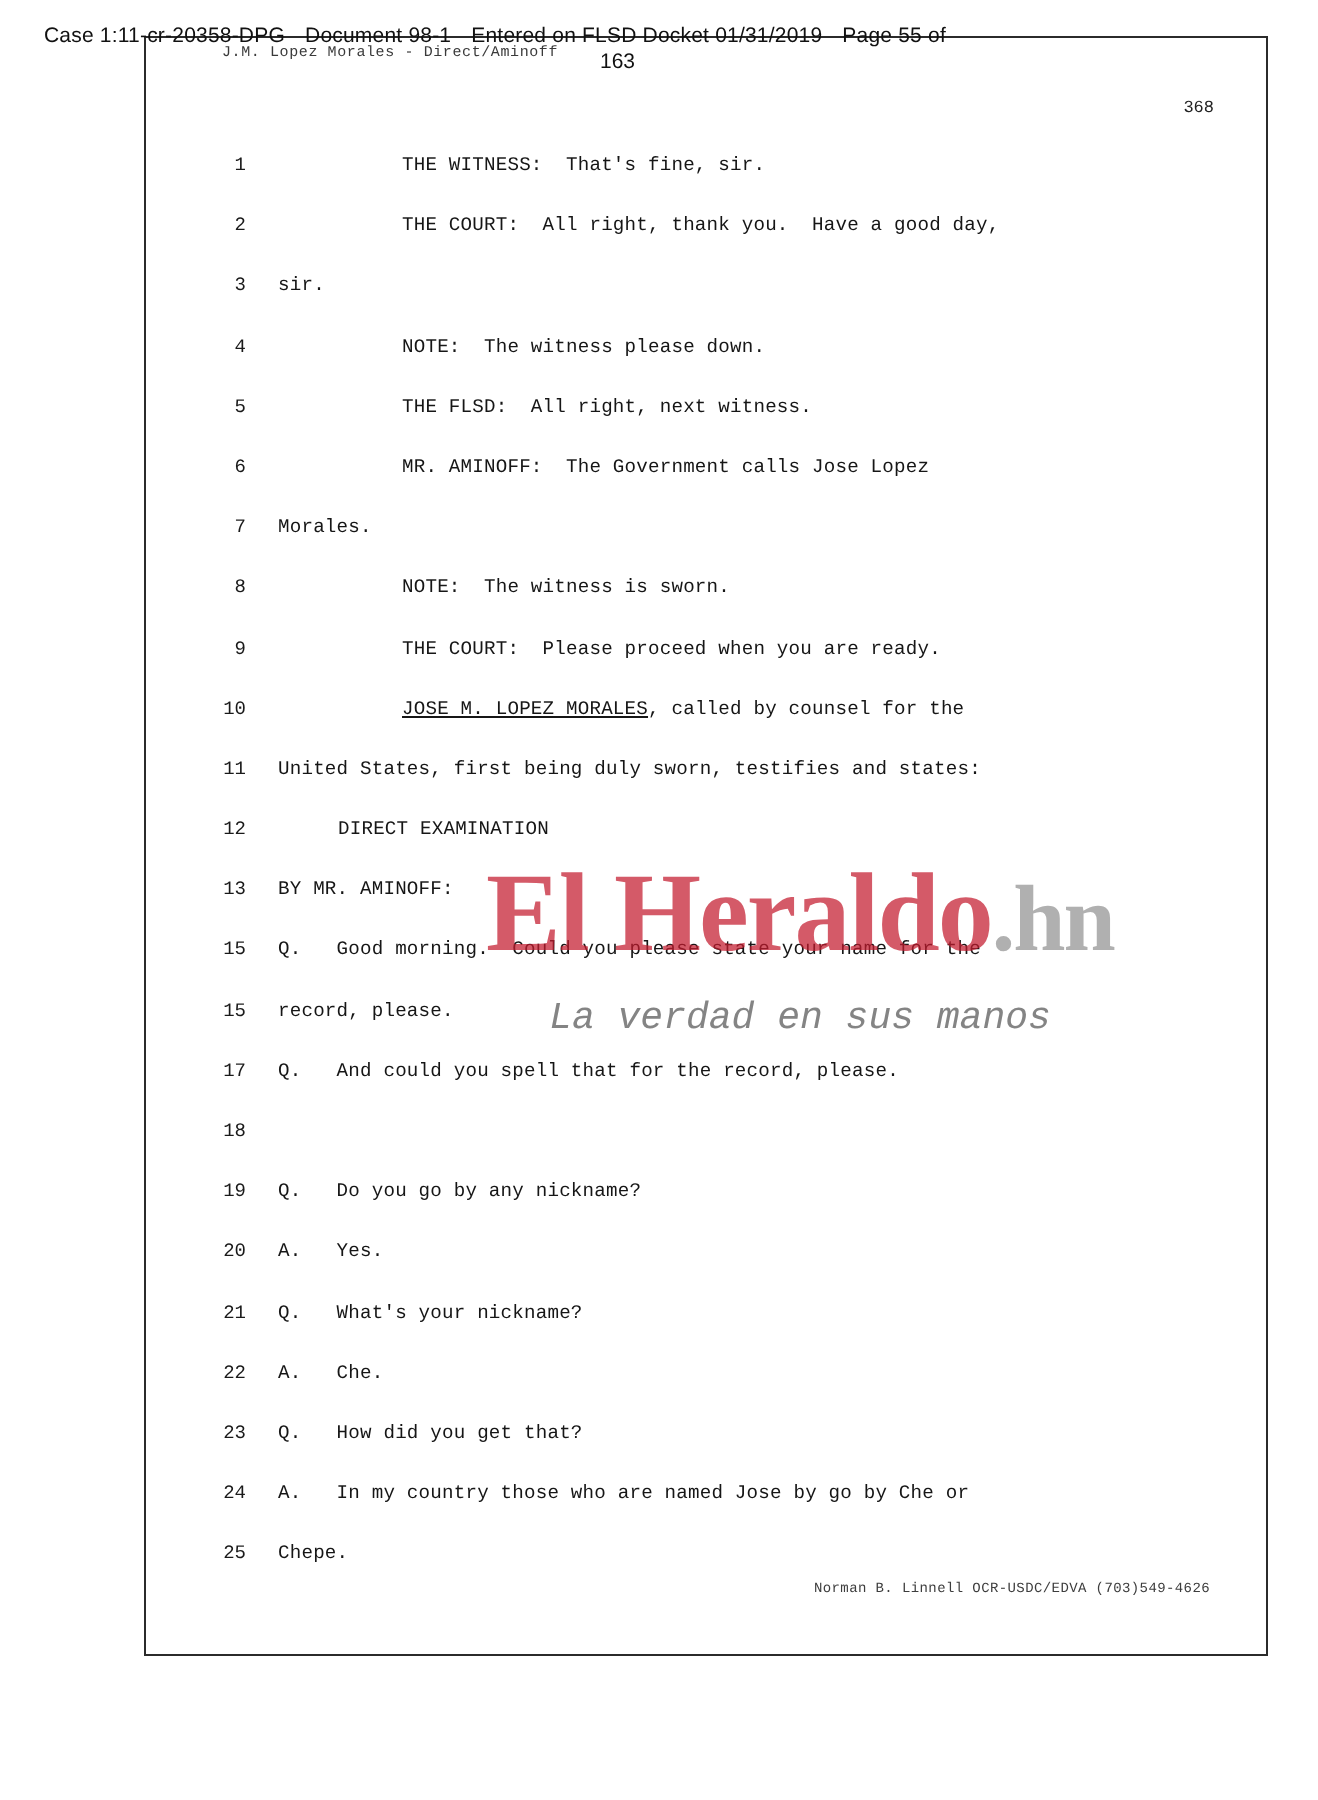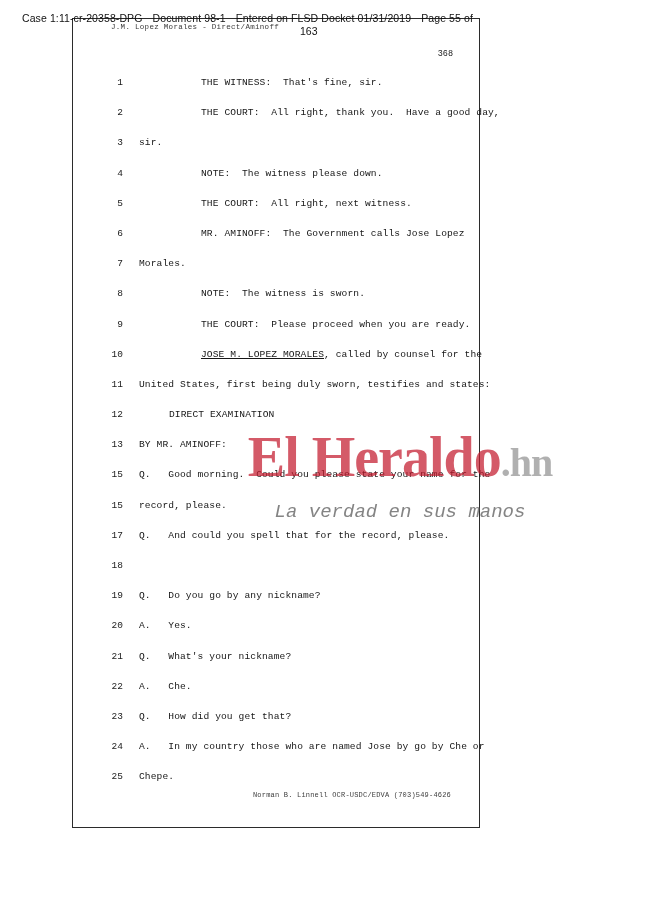--- a/index.html
+++ b/index.html
@@ -36,21 +36,21 @@
     font-size: 10.5px;
     color: #111;
     z-index: 5;
   }
 
   
   .sheet {
     position: absolute;
     top: 18px;
     left: 72px;
-    width: 408px;
+    width: 562px;
     height: 810px;
     border: 1px solid #2b2b2b;
     background: #fff;
     box-sizing: border-box;
   }
 
   
   .running-head {
     position: absolute;
     top: 4px;
@@ -116,21 +116,21 @@
   .wm-main {
     font-family: "Liberation Serif", serif;
     font-weight: bold;
     font-size: 56px;
     line-height: 56px;
     color: rgba(196, 26, 46, 0.72);
     letter-spacing: -1px;
     white-space: nowrap;
   }
   .wm-main .hn {
-    font-size: 40px;
+    font-size: 47px;
     color: rgba(150, 150, 150, 0.75);
   }
   .wm-sub {
     margin-top: 10px;
     font-family: Liberation Mono, monospace;
     font-style: italic;
     font-size: 19px;
     color: rgba(105, 105, 105, 0.82);
     white-space: nowrap;
   }
@@ -175,21 +175,21 @@
       <div class="line">
         <div class="line-no">3</div>
         <div class="line-text ">sir.</div>
       </div>
       <div class="line">
         <div class="line-no">4</div>
         <div class="line-text indent-1">NOTE:  The witness please down.</div>
       </div>
       <div class="line">
         <div class="line-no">5</div>
-        <div class="line-text indent-1">THE COURT:  All right, next witness.</div>
+        <div class="line-text indent-1">THE FLSD:  All right, next witness.</div>
       </div>
       <div class="line">
         <div class="line-no">6</div>
         <div class="line-text indent-1">MR. AMINOFF:  The Government calls Jose Lopez</div>
       </div>
       <div class="line">
         <div class="line-no">7</div>
         <div class="line-text ">Morales.</div>
       </div>
       <div class="line">

